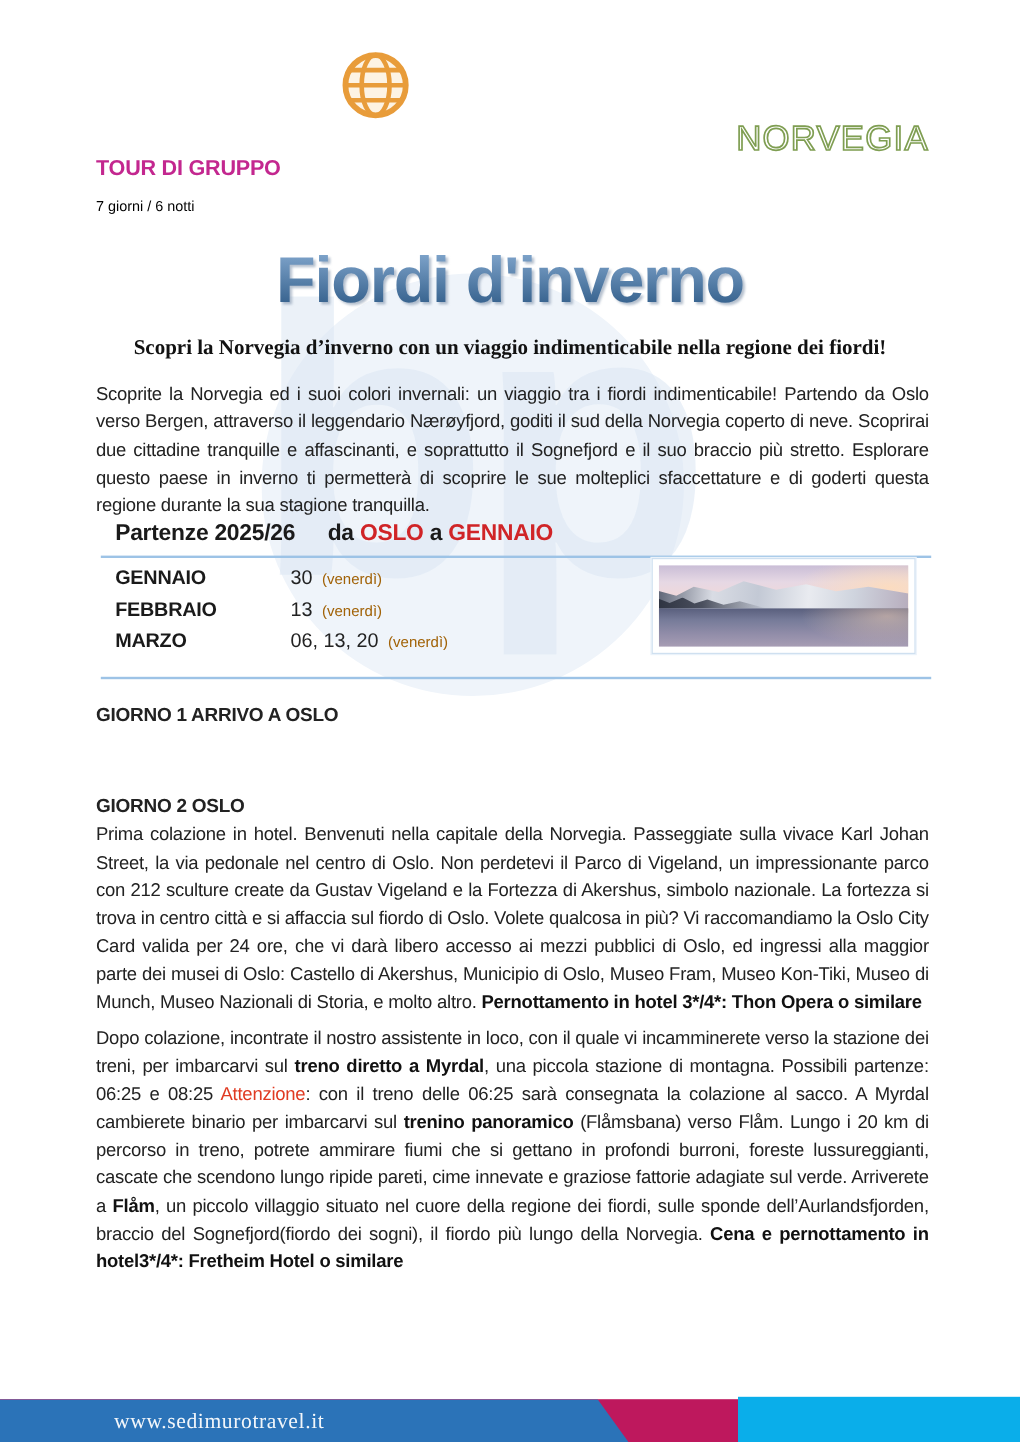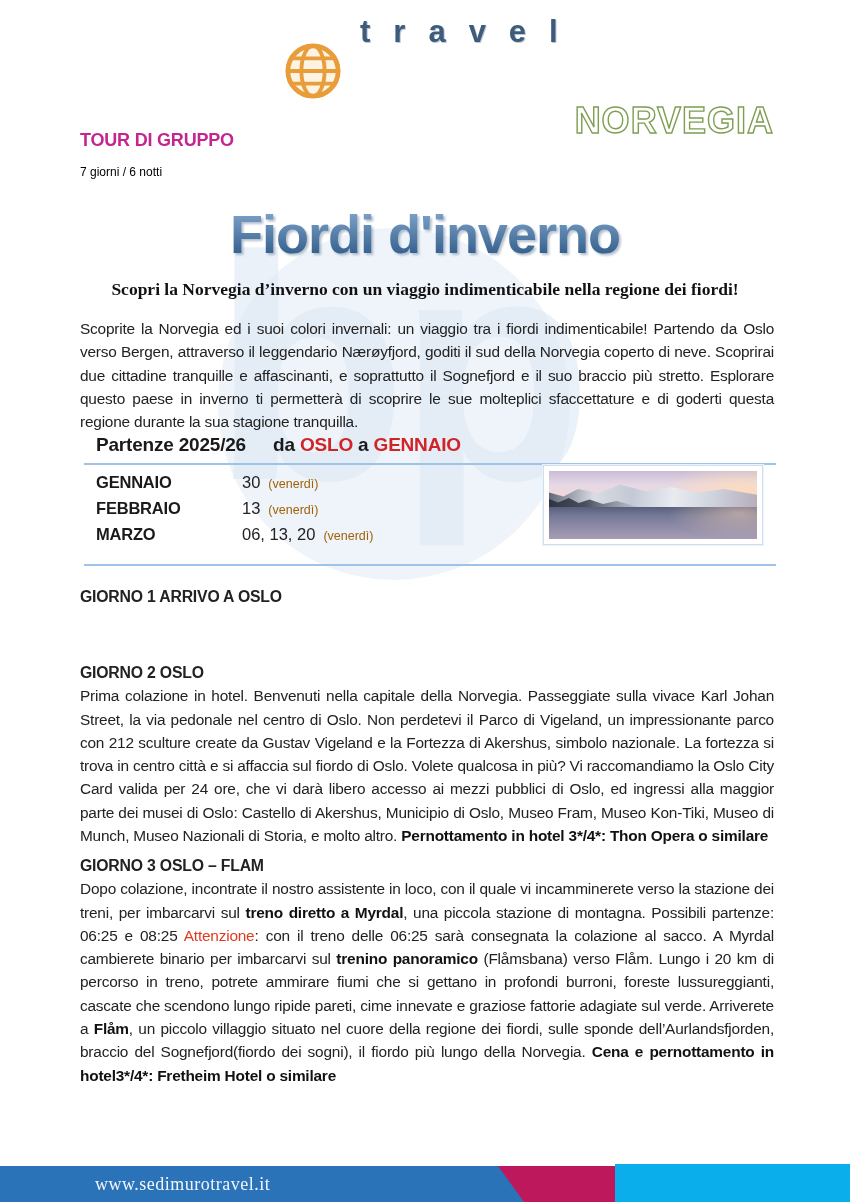--- a/index.html
+++ b/index.html
@@ -33,21 +33,21 @@
   }
   .brand .paren { color:#e89c3a; font-weight:bold; }
   .brand-sub {
     font-size:31px; font-weight:bold; color:#3d5c7b; letter-spacing:23px;
     margin-top:-10px; padding-left:14px; text-shadow:1px 1px 0 #b9c6d2;
   }
 
   
   .country {
     position:absolute; right:76px; top:100px;
-    font-size:36px; font-weight:bold; letter-spacing:1px;
+    font-size:29px; font-weight:normal; letter-spacing:1px;
     color:transparent; -webkit-text-stroke:1.4px #7f9e52;
   }
   .meta { position:absolute; left:80px; top:130px; }
   .tour-type { color:#c3278f; font-weight:bold; font-size:18px; letter-spacing:-0.2px; }
   .duration { font-size:12px; margin-top:14px; color:#000000; }
 
   
   .doc-title {
     position:absolute; left:0; top:203px; width:100%;
     text-align:center; font-size:54px; font-weight:bold; letter-spacing:-1px;
@@ -153,21 +153,20 @@
 
     <div class="logo">
       <svg class="globe" viewBox="0 0 60 60">
         <circle cx="30" cy="30" r="26" fill="#fdf3e3" stroke="#e89c3a" stroke-width="5"></circle>
         <ellipse cx="30" cy="30" rx="12" ry="26" fill="none" stroke="#e89c3a" stroke-width="4"></ellipse>
         <line x1="4" y1="30" x2="56" y2="30" stroke="#e89c3a" stroke-width="4"></line>
         <line x1="8" y1="17" x2="52" y2="17" stroke="#e89c3a" stroke-width="4"></line>
         <line x1="8" y1="43" x2="52" y2="43" stroke="#e89c3a" stroke-width="4"></line>
       </svg>
       <div class="logo-text">
-        <div class="brand-sub">travel</div>
       </div>
     </div>
 
     <div class="country">NORVEGIA</div>
 
     <div class="meta">
       <div class="tour-type">TOUR DI GRUPPO</div>
       <div class="duration">7 giorni / 6 notti</div>
     </div>
 
@@ -222,21 +221,20 @@
     </div>
 
     <div class="day day-2">
       <div class="day-heading">GIORNO 2 OSLO</div>
       <div class="day-body">
         <span>Prima colazione in hotel. Benvenuti nella capitale della Norvegia. Passeggiate sulla vivace Karl Johan Street, la via pedonale nel centro di Oslo. Non perdetevi il Parco di Vigeland, un impressionante parco con 212 sculture create da Gustav Vigeland e la Fortezza di Akershus, simbolo nazionale. La fortezza si trova in centro città e si affaccia sul fiordo di Oslo. Volete qualcosa in più? Vi raccomandiamo la Oslo City Card valida per 24 ore, che vi darà libero accesso ai mezzi pubblici di Oslo, ed ingressi alla maggior parte dei musei di Oslo: Castello di Akershus, Municipio di Oslo, Museo Fram, Museo Kon-Tiki, Museo di Munch, Museo Nazionali di Storia, e molto altro. </span><span class="seg-bold">Pernottamento in hotel 3*/4*: Thon Opera o similare</span>
       </div>
     </div>
 
     <div class="day day-3">
-      <div class="day-heading">GIORNO 3  OSLO – FLAM</div>
       <div class="day-body">
         <span>Dopo colazione, incontrate il nostro assistente in loco, con il quale vi incamminerete verso la stazione dei treni, per imbarcarvi sul </span><span class="seg-bold">treno diretto a Myrdal</span><span>, una piccola stazione di montagna. Possibili partenze: 06:25 e 08:25 </span><span class="seg-red">Attenzione</span><span>: con il treno delle 06:25 sarà consegnata la colazione al sacco. A Myrdal cambierete binario per imbarcarvi sul </span><span class="seg-bold">trenino panoramico</span><span> (Flåmsbana) verso Flåm. Lungo i 20 km di percorso in treno, potrete ammirare fiumi che si gettano in profondi burroni, foreste lussureggianti, cascate che scendono lungo ripide pareti, cime innevate e graziose fattorie adagiate sul verde. Arriverete a </span><span class="seg-bold">Flåm</span><span>, un piccolo villaggio situato nel cuore della regione dei fiordi, sulle sponde dell’Aurlandsfjorden, braccio del Sognefjord(fiordo dei sogni), il fiordo più lungo della Norvegia. </span><span class="seg-bold">Cena e pernottamento in hotel3*/4*: Fretheim Hotel o similare</span>
       </div>
     </div>
 
     <div class="footer">
       <div class="footer-url">www.sedimurotravel.it</div>
     </div>
 
   </div>

